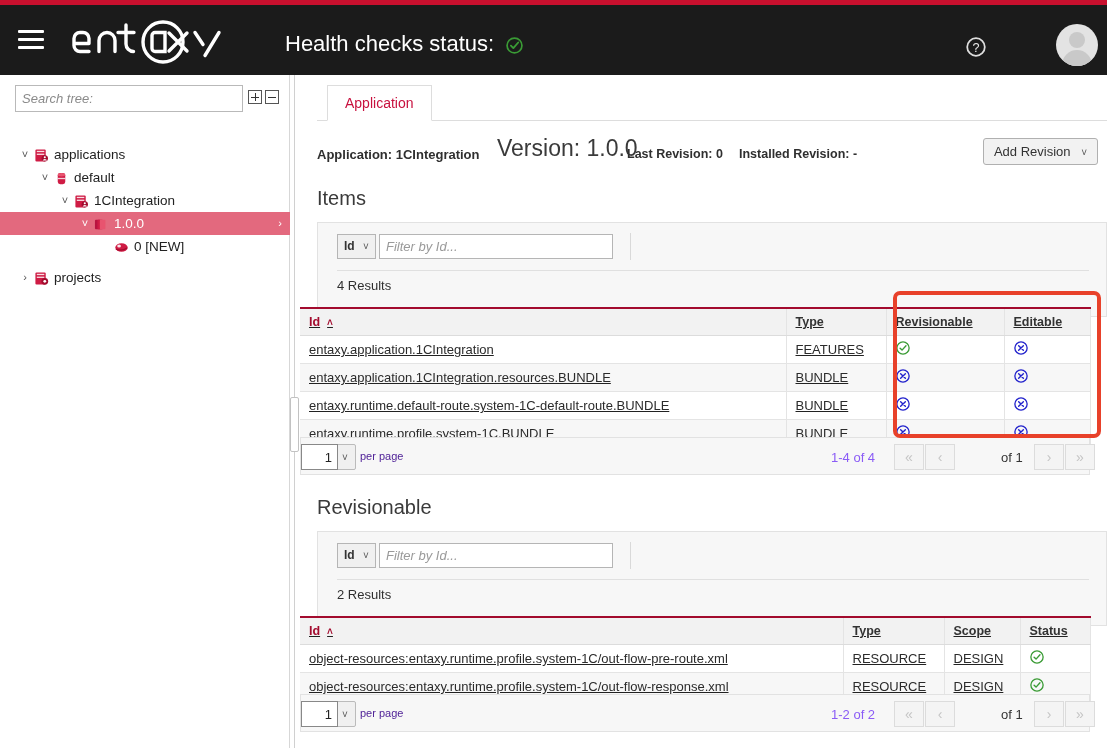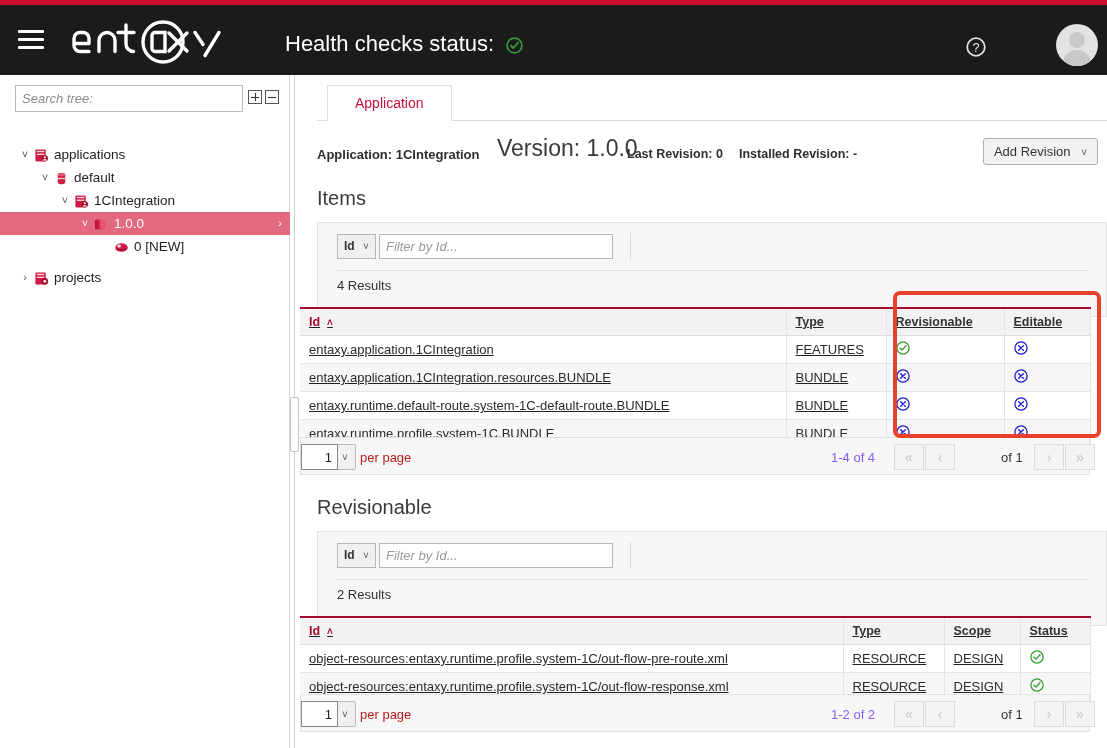--- a/index.html
+++ b/index.html
@@ -102,21 +102,21 @@
   
   #main {
     position: absolute; left: 300px; top: 75px; width: 807px; height: 673px;
     background: #fff; overflow: hidden;
   }
 
   #tabstrip { position:absolute; left: 17px; top: 10px; width: 790px; height: 36px; }
   #tabstrip .underline { position:absolute; left:0; top:35px; width: 790px; height:1px; background:#ddd; }
   #tab-application {
     position:absolute; left: 10px; top: 0; height: 36px; line-height: 34px;
-    padding: 0 27px; border: 1px solid #ddd; border-bottom: 1px solid #fff;
+    padding: 0 17px; border: 1px solid #ddd; border-bottom: 1px solid #fff;
     color: #c8103e; font-size: 14px; background: #fff; cursor: pointer;
   }
 
   #metarow { position:absolute; left: 17px; top: 62px; width: 790px; height: 38px; }
   #meta-app { position:absolute; left: 0; top: 10px; font-size: 13px; font-weight: bold; color:#2f2f2f; }
   #meta-version { position:absolute; left: 180px; top: -2px; font-size: 23px; color:#3a3a3a;text-align:center; }
   #meta-last { position:absolute; left: 310px; top: 10px; font-size: 12.5px; font-weight: bold; color:#2f2f2f; }
   #meta-installed { position:absolute; left: 422px; top: 10px; font-size: 12.5px; font-weight: bold; color:#2f2f2f; }
   #add-revision {
     position:absolute; right: 9px; top: 1px; height: 27px; line-height: 25px;
@@ -169,21 +169,21 @@
   table.grid tbody tr:nth-child(odd) { background:#ffffff; }
   table.grid tbody tr:nth-child(even) { background:#f7f7f7; }
 
   .pagebar { position:absolute; left: 0; width: 790px; height: 38px; background:#f7f7f7; }
   .pp-select {
     position:absolute; left: 9px; top: 6px; height: 26px; line-height: 24px;
     padding: 0 7px; border: 1px solid #bbb; border-radius: 2px; background:#f0f0f0;
     font-size: 13px; color:#333; cursor: pointer;
   }
   .pp-select .cv { margin-left: 6px; font-size: 10px; color:#555; }
-  .pp-label { position:absolute; left: 59px; top: 12px; font-size: 13px; color:#b91c1c; }
+  .pp-label { position:absolute; left: 59px; top: 12px; font-size: 11px; color:#4c1d95; }
   .pg-range { position:absolute; top: 12px; font-size: 13px; color:#8b5cf6; }
   .pg-btn {
     position:absolute; top: 6px; width: 30px; height: 26px; line-height: 24px;
     text-align:center; border: 1px solid #dcdcdc; background:#f4f4f4;
     color:#c5c5c5; font-size: 14px; cursor: pointer;
   }
   .pg-num {
     position:absolute; top: 6px; width: 37px; height: 26px; line-height: 24px;
     border: 1px solid #888; background:#fff; text-align: right; padding-right: 5px;
     font-family: "Liberation Sans", sans-serif; font-size: 13px; color:#222;

